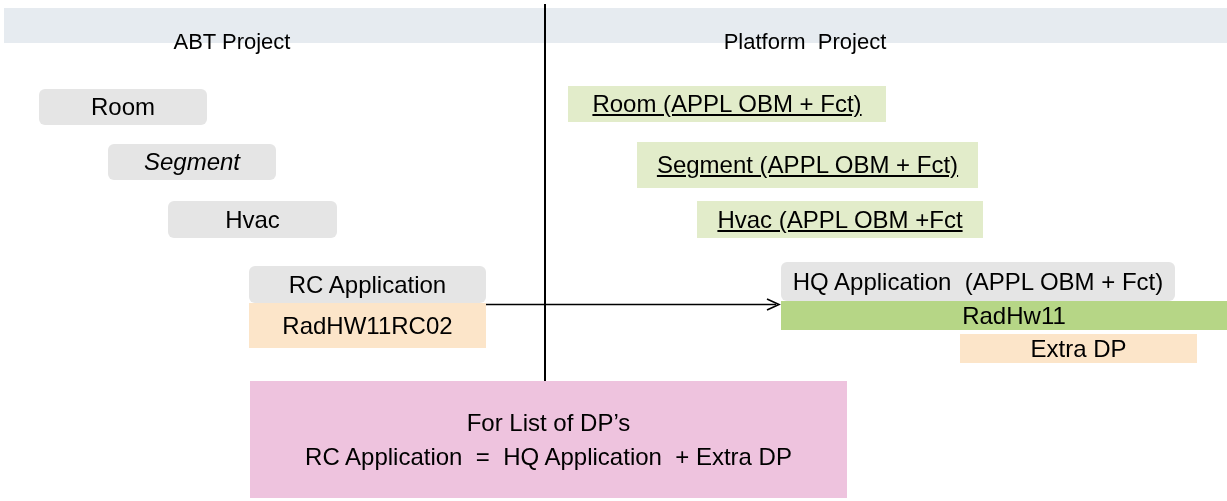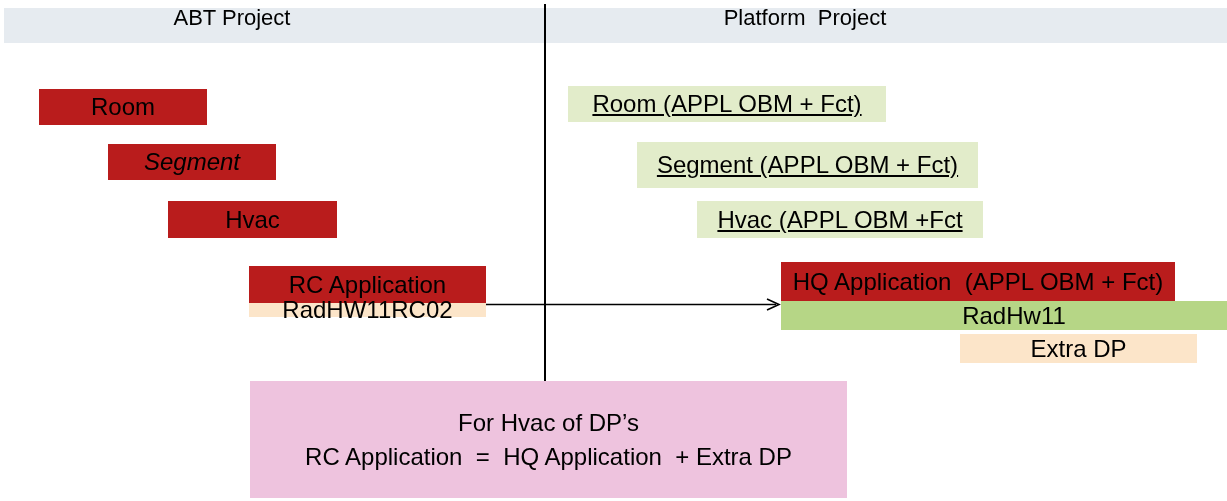--- a/index.html
+++ b/index.html
@@ -13,39 +13,39 @@
     overflow: hidden;
   }
   .hdr-bar {
     position: absolute;
     left: 4px; top: 8px;
     width: 1223px; height: 35px;
     background: #e6ebf0;
   }
   .hdr-title {
     position: absolute;
-    top: 0; height: 35px;
+    top: 24px; height: 35px;
     display: flex; align-items: center; justify-content: center;
     font-size: 22px;
     white-space: pre;
   }
   .vline {
     position: absolute;
     left: 544px; top: 4px;
     width: 2px; height: 377px;
     background: #000000;
   }
   .box {
     position: absolute;
     display: flex; align-items: center; justify-content: center;
     font-size: 24px;
     white-space: pre;
     overflow: visible;
   }
-  .blue  { background: #b91c1c; }
+  .blue  { background: #e5e5e5; border-radius: 6px; }
   .green { background: #e2ecca; text-decoration: underline; }
   .mgreen{ background: #b6d686; }
   .peach { background: #fce5c9; }
   .pink  { background: #eec3de; }
   .note {
     flex-direction: column;
     line-height: 34px;
     font-size: 24px;
     text-align: center;
   }
@@ -65,37 +65,37 @@
   <div class="vline"></div>
 
   <div class="box blue" style="left:39px; top:89px; width:168px; height:36px;">Room</div>
 
   <div class="box blue" style="left:108px; top:144px; width:168px; height:36px;font-style:italic;">Segment</div>
 
   <div class="box blue" style="left:168px; top:201px; width:169px; height:37px;">Hvac</div>
 
   <div class="box blue" style="left:249px; top:266px; width:237px; height:37px;">RC Application</div>
 
-  <div class="box peach" style="left:249px; top:303px; width:237px; height:14px;">RadHW11RC02</div>
+  <div class="box peach" style="left:249px; top:303px; width:237px; height:45px;">RadHW11RC02</div>
 
   <div class="box green" style="left:568px; top:86px; width:318px; height:36px;">Room (APPL OBM + Fct)</div>
 
   <div class="box green" style="left:637px; top:142px; width:341px; height:46px;">Segment (APPL OBM + Fct)</div>
 
   <div class="box green" style="left:697px; top:201px; width:286px; height:37px;">Hvac (APPL OBM +Fct</div>
 
   <div class="box blue" style="left:781px; top:262px; width:394px; height:39px;">HQ Application  (APPL OBM + Fct)</div>
 
   <div class="box mgreen" style="left:781px; top:301px; width:466px; height:29px;">RadHw11</div>
 
   <div class="box peach" style="left:960px; top:334px; width:237px; height:29px;">Extra DP</div>
 
   <svg class="arrow" style="left:486px; top:297px;" width="296" height="15">
     <line x1="0" y1="7.5" x2="290" y2="7.5" stroke="#000000" stroke-width="1.6"></line>
     <path d="M 281,2 L 293,7.5 L 281,13" fill="none" stroke="#000000" stroke-width="1.6"></path>
   </svg>
 
   <div class="box pink note" style="left:250px; top:381px; width:597px; height:117px;">
-    <div>For Hvac of DP’s</div>
+    <div>For List of DP’s</div>
     <div>RC Application  =  HQ Application  + Extra DP</div>
   </div>
 
 </div>
 
 </body></html>

